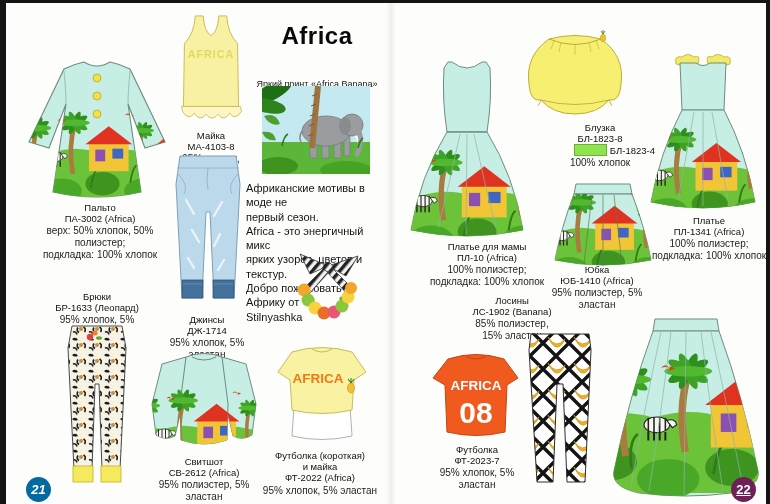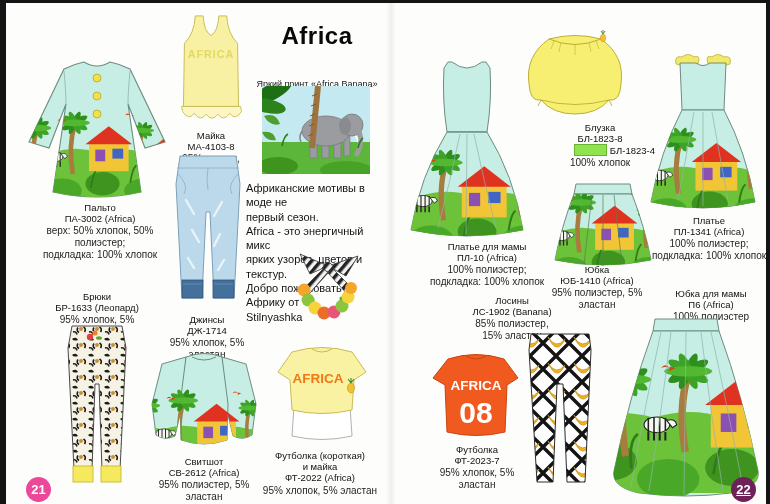--- a/index.html
+++ b/index.html
@@ -13,21 +13,21 @@
   .fig{position:absolute;}
   .fig svg{display:block;}
   .label{position:absolute;text-align:center;line-height:1.18;color:#101010;}
   .label .name,.label .code{font-size:9.5px;white-space:pre-line;}
   .label .comp{font-size:10px;color:#242424;white-space:pre-line;margin-top:1px;}
   .title{position:absolute;font-size:24px;font-weight:bold;letter-spacing:.5px;color:#090909;text-align:center;}
   .subtitle{position:absolute;text-align:center;font-size:9px;color:#141414;white-space:pre-line;line-height:1.3;margin-top:25px;}
   .desc{position:absolute;text-align:left;font-size:11px;color:#141414;white-space:pre-line;line-height:1.3;}
   .badge{position:absolute;width:25px;height:25px;border-radius:50%;display:flex;align-items:center;
          justify-content:center;color:#fff;font-weight:bold;font-size:13px;}
-  .b21{background:#ec4899;}
+  .b21{background:#0369a1;font-style:italic;}
   .b22{background:#6e2158;text-decoration:underline;}
   .swatch-row{display:flex;align-items:center;justify-content:flex-end;}
   .swatch{display:inline-block;width:31px;height:10px;background:#8ee34f;border:1px solid #69b32e;margin-right:3px;}
 </style>
 </head>
 <body>
 
 <div class="sheet">
 
   <svg width="0" height="0" style="position:absolute" aria-hidden="true">
@@ -383,25 +383,20 @@
       <text x="48" y="46" text-anchor="middle" font-family="Liberation Sans,sans-serif" font-size="13.5" font-weight="bold" fill="#ffffff">AFRICA</text>
       <text x="48" y="79" text-anchor="middle" font-family="Liberation Sans,sans-serif" font-size="30" font-weight="bold" fill="#ffffff">08</text>
     </svg>
   </div>
   <div class="label" style="left:420px;top:444px;width:114px">
     <div class="name">Футболка</div>
     <div class="code">ФТ-2023-7</div>
     <div class="comp">95% хлопок, 5% эластан</div>
   </div>
 
-  <div class="label" style="left:655px;top:288px;width:112px">
-    <div class="name">Юбка для мамы</div>
-    <div class="code">П6 (Africa)</div>
-    <div class="comp">100% полиэстер</div>
-  </div>
   <div class="fig" style="left:601px;top:315px">
     <svg width="168" height="188" viewBox="0 0 168 188">
       <defs>
           <clipPath id="cl-mskirt">
             <path d="M52,16 L118,16 Q142,82 157,156 Q160,172 130,178 Q85,184 38,178 Q10,172 13,156 Q28,82 52,16 Z"></path>
           </clipPath>
         </defs>
       <path d="M54,4 L116,4 L118,16 L52,16 Z" fill="#c6eee4" stroke="#6f8c80" stroke-width="1"></path>
       <path d="M52,16 L118,16 Q142,82 157,156 Q160,172 130,178 Q85,184 38,178 Q10,172 13,156 Q28,82 52,16 Z" fill="#c6eee4" stroke="#6f8c80" stroke-width="1"></path>
       <g clip-path="url(#cl-mskirt)">

